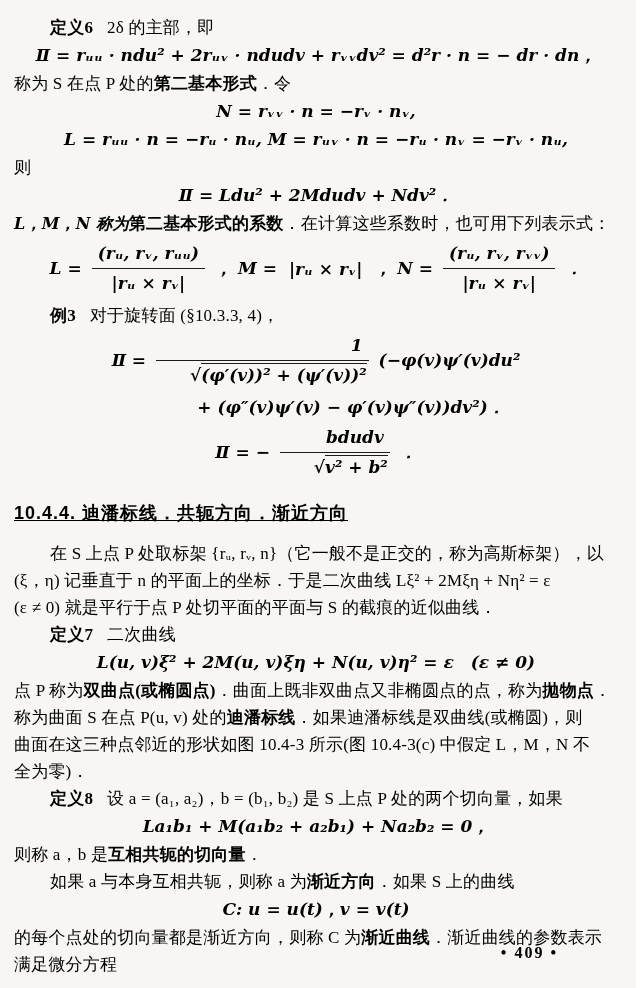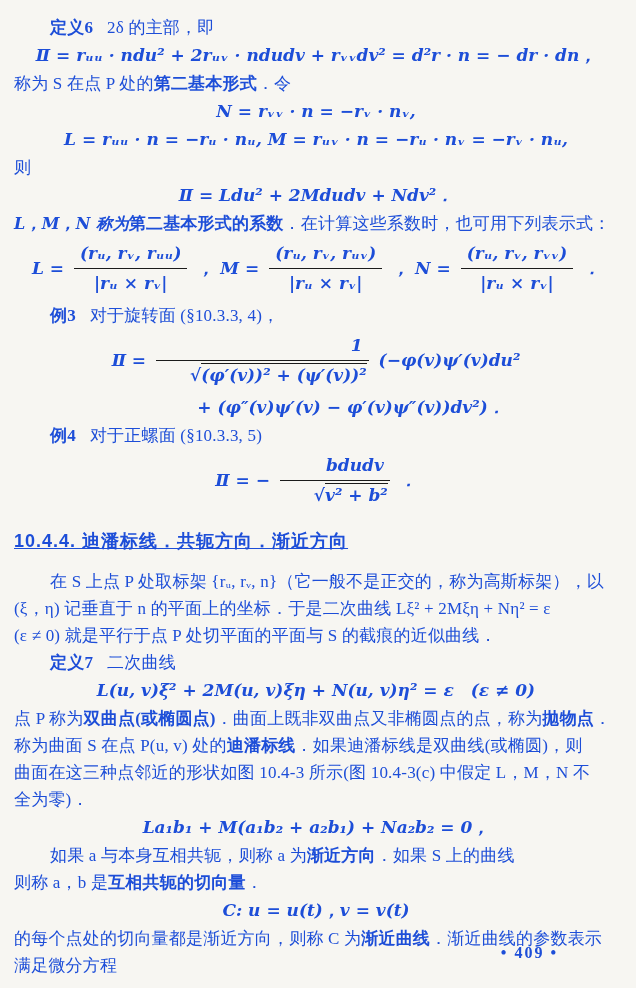--- a/index.html
+++ b/index.html
@@ -1,18 +1,18 @@
 <!DOCTYPE html>
 <html><head>
 <meta charset="utf-8">
 <style>
   html,body{margin:0;padding:0;}
   .page{
     position:relative; width:636px; height:988px;
-    background:#f7f6f2; color:#1d4ed8; overflow:hidden;
+    background:#f7f6f2; color:#000000; overflow:hidden;
     font-family:"Liberation Serif","DejaVu Serif",serif;
   }
   .content{ padding:14px 18px 0 14px; font-size:17px; }
   .cn{ line-height:27px; letter-spacing:0.2px; }
   .indent{ padding-left:36px; }
   .bd{ font-weight:bold; }
   .lbl{ font-weight:bold; margin-right:14px; }
   .math{ font-family:"DejaVu Serif","DejaVu Sans",serif; font-style:italic; font-weight:bold; }
   .fline{ text-align:center; line-height:27px; margin:1px 0; }
   .fline.tall{ margin:4px 0; }
@@ -51,40 +51,37 @@
     <div class="fline math">Ⅱ = Ldu² + 2Mdudv + Ndv²．</div>
     <div class="cn">
       <span class="math" style="font-size:16px">L，M，N 称为</span><span class="bd">第二基本形式的系数</span><span>．在计算这些系数时，也可用下列表示式：</span>
     </div>
 
     <div class="fline tall math">
       <span>L =</span>
       <span class="frac"><span class="num">(rᵤ, rᵥ, rᵤᵤ)</span><span class="den">|rᵤ × rᵥ|</span></span>
       <span>，</span>
       <span>M =</span>
-      <span class="frac"><span class="num">(rᵤ, rᵥ, rᵤᵥ)</span><span class="den">|rᵤ × rᵥ|</span></span>
+      <span class="frac"><span class="den">|rᵤ × rᵥ|</span></span>
       <span>，</span>
       <span>N =</span>
       <span class="frac"><span class="num">(rᵤ, rᵥ, rᵥᵥ)</span><span class="den">|rᵤ × rᵥ|</span></span>
       <span>．</span>
     </div>
 
     <div class="cn indent">
       <span class="lbl">例3</span><span>对于旋转面 (§10.3.3, 4)，</span>
     </div>
     <div class="fline tall math">
       <span>Ⅱ =</span>
       <span class="frac"><span class="num">1</span><span class="den sqrt"><span>√</span><span class="rad">(φ′(v))² + (ψ′(v))²</span></span></span>
       <span>(−φ(v)ψ′(v)du²</span>
     </div>
     <div class="fline math" style="padding-left:70px">+ (φ″(v)ψ′(v) − φ′(v)ψ″(v))dv²)．</div>
 
-    <div class="cn indent">
-      <span class="lbl">例4</span><span>对于正螺面 (§10.3.3, 5)</span>
-    </div>
     <div class="fline tall math">
       <span>Ⅱ = −</span>
       <span class="frac"><span class="num">bdudv</span><span class="den sqrt"><span>√</span><span class="rad">v² + b²</span></span></span>
       <span>．</span>
     </div>
 
     <div class="section-heading">10.4.4. 迪潘标线．共轭方向．渐近方向</div>
 
     <div class="cn indent">在 S 上点 P 处取标架 {rᵤ, rᵥ, n}（它一般不是正交的，称为高斯标架），以</div>
     <div class="cn">(ξ，η) 记垂直于 n 的平面上的坐标．于是二次曲线 Lξ² + 2Mξη + Nη² = ε</div>
@@ -96,26 +93,29 @@
     <div class="fline math">L(u, v)ξ² + 2M(u, v)ξη + N(u, v)η² = ε　(ε ≠ 0)</div>
     <div class="cn">
       <span>点 P 称为</span><span class="bd">双曲点(或椭圆点)</span><span>．曲面上既非双曲点又非椭圆点的点，称为</span><span class="bd">拋物点</span><span>．</span>
     </div>
     <div class="cn">
       <span>称为曲面 S 在点 P(u, v) 处的</span><span class="bd">迪潘标线</span><span>．如果迪潘标线是双曲线(或椭圆)，则</span>
     </div>
     <div class="cn">曲面在这三种点邻近的形状如图 10.4-3 所示(图 10.4-3(c) 中假定 L，M，N 不</div>
     <div class="cn">全为零)．</div>
 
+    <div class="cn indent">
+      <span class="lbl">定义8</span><span>设 a = (a₁, a₂)，b = (b₁, b₂) 是 S 上点 P 处的两个切向量，如果</span>
+    </div>
     <div class="fline math">La₁b₁ + M(a₁b₂ + a₂b₁) + Na₂b₂ = 0，</div>
+    <div class="cn">
+      <span>则称 a，b 是</span><span class="bd">互相共轭的切向量</span><span>．</span>
+    </div>
     <div class="cn indent">
       <span>如果 a 与本身互相共轭，则称 a 为</span><span class="bd">渐近方向</span><span>．如果 S 上的曲线</span>
-    </div>
-    <div class="cn">
-      <span>则称 a，b 是</span><span class="bd">互相共轭的切向量</span><span>．</span>
     </div>
     <div class="fline math">C:  u = u(t)，v = v(t)</div>
     <div class="cn">
       <span>的每个点处的切向量都是渐近方向，则称 C 为</span><span class="bd">渐近曲线</span><span>．渐近曲线的参数表示</span>
     </div>
     <div class="cn">满足微分方程</div>
 
   </div>
 
   <div class="footer">• 409 •</div>

